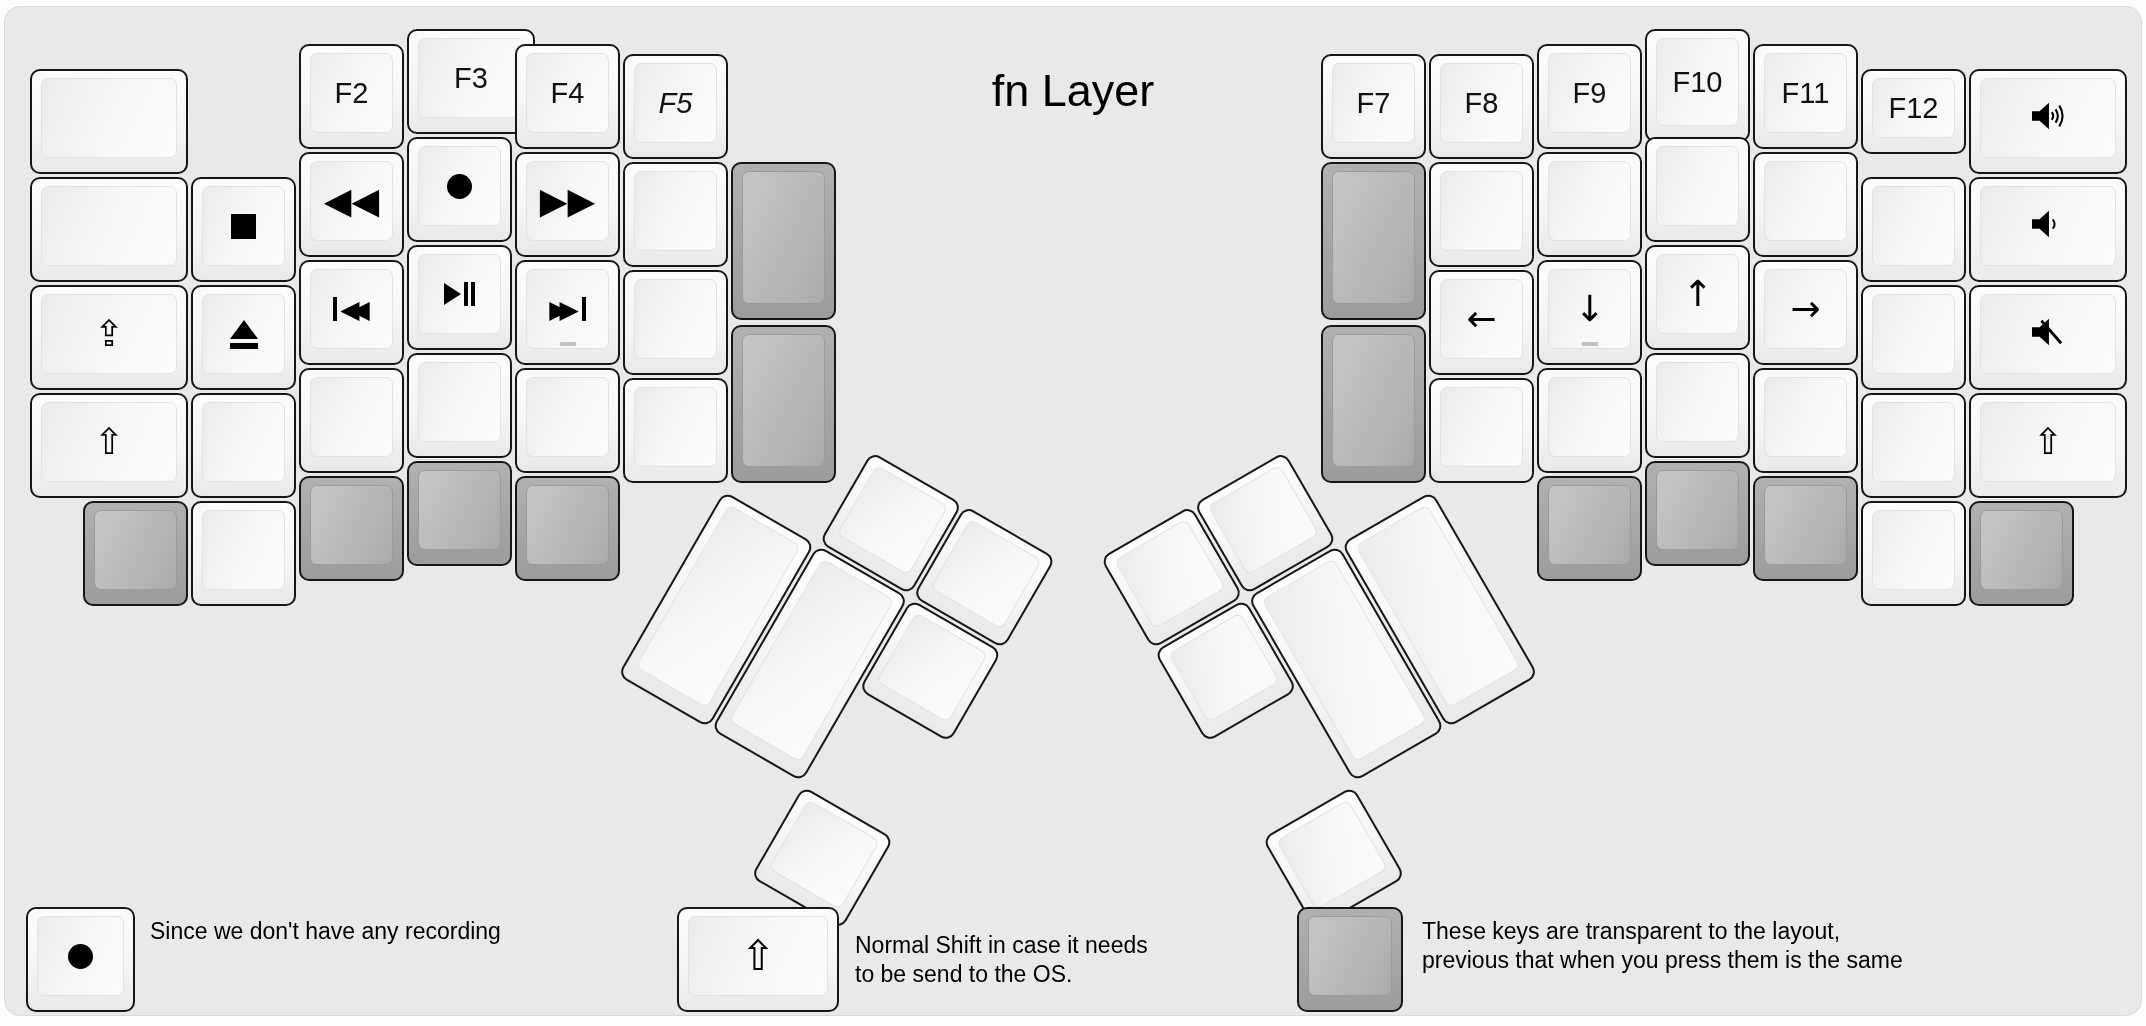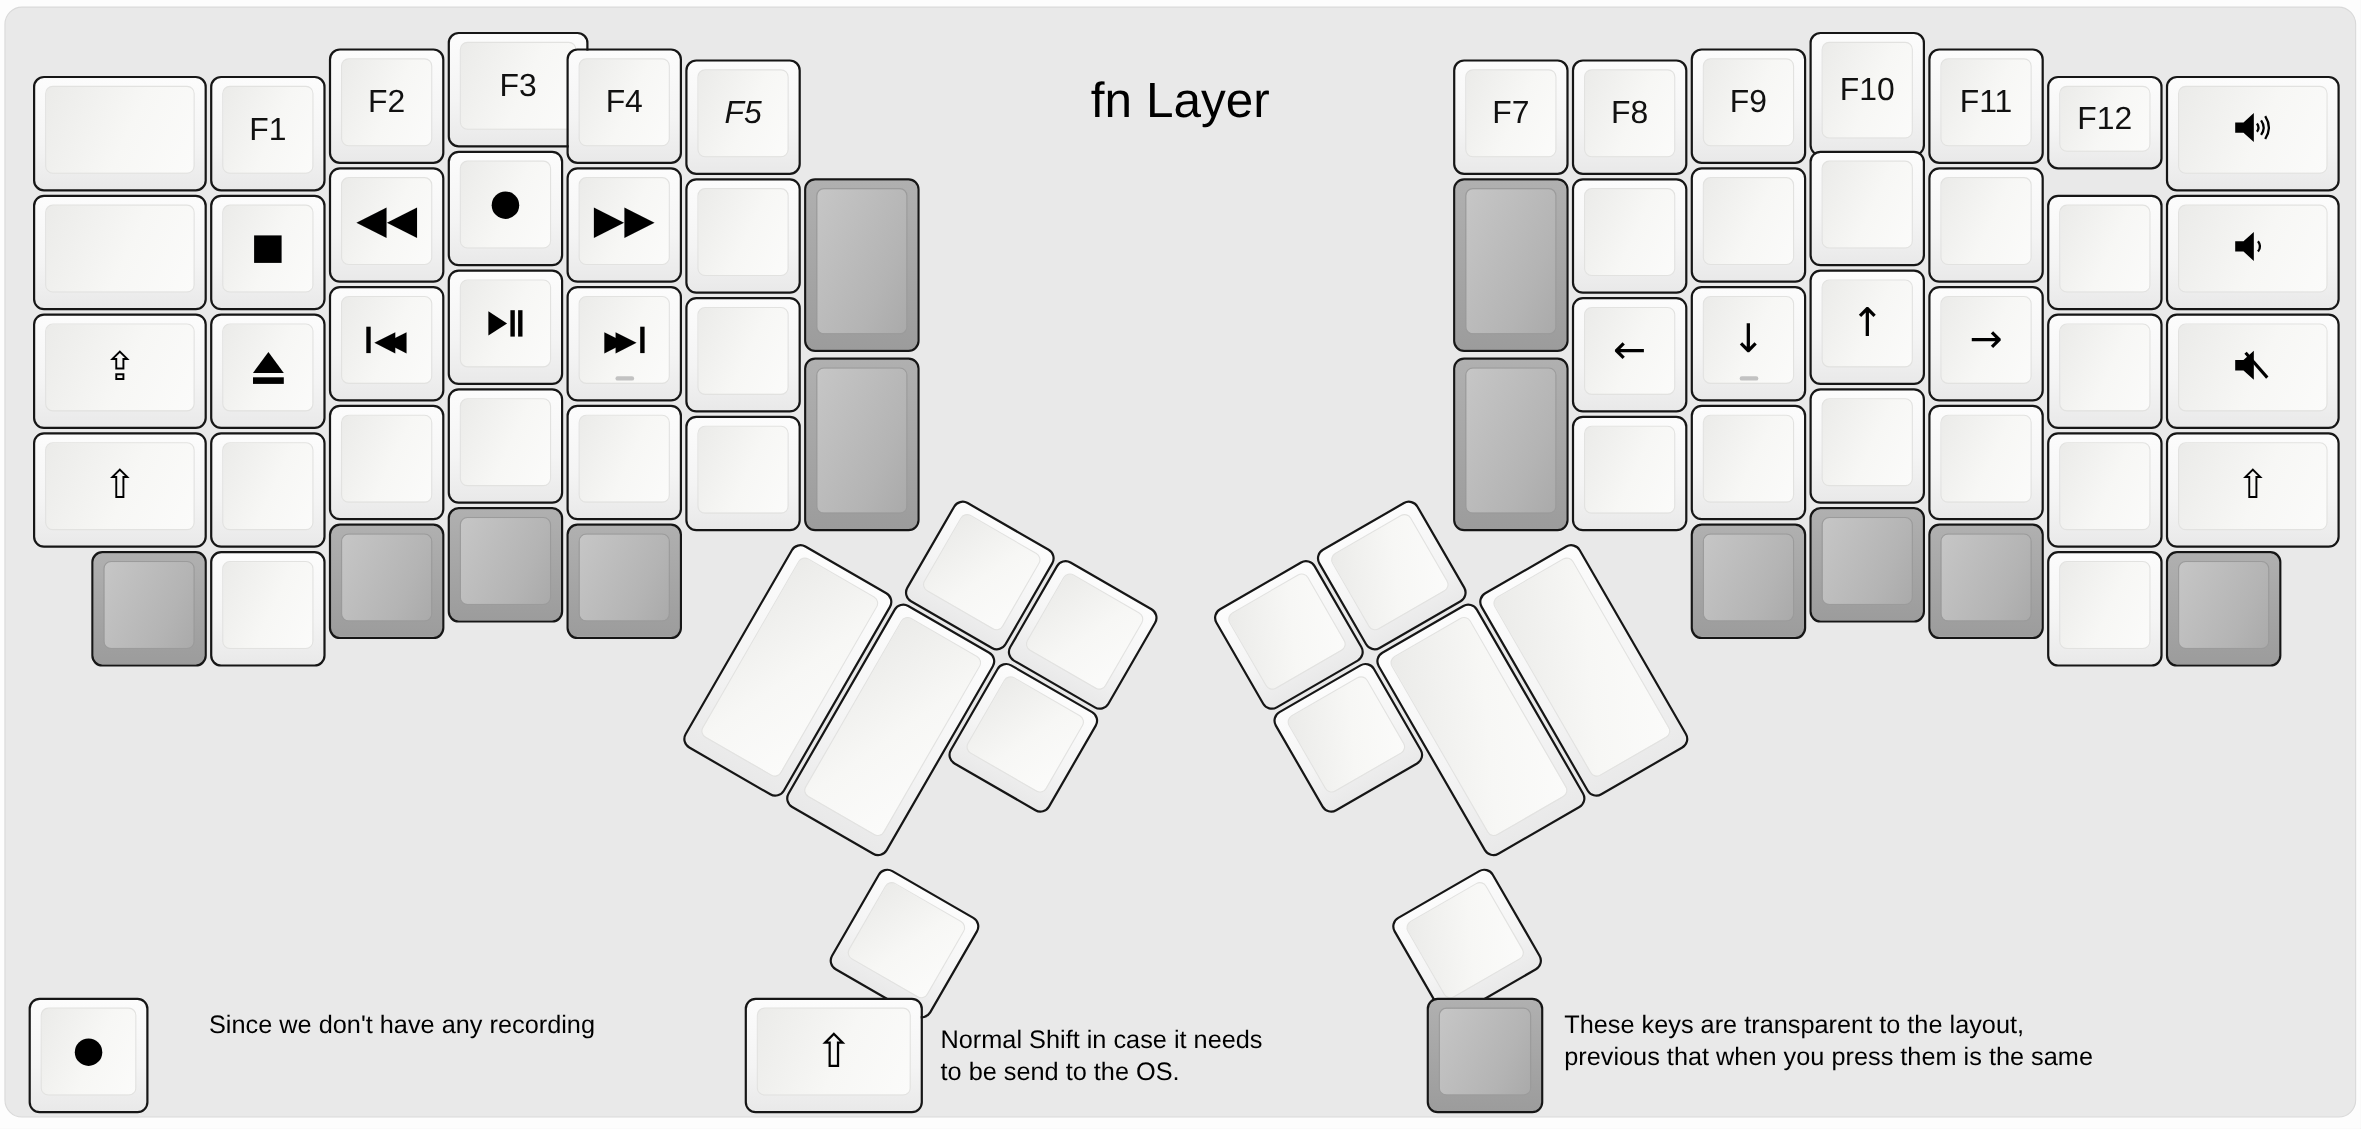--- a/index.html
+++ b/index.html
@@ -57,25 +57,20 @@
         <div class="key white" style="left: 25px; top: 278px; width: 158px; height: 105px;">
           <div class="cap">
             <span class="glyph">⇪</span>
           </div>
         </div>
         <div class="key white" style="left: 25px; top: 386px; width: 158px; height: 105px;">
           <div class="cap">
             <span class="glyph">⇧</span>
           </div>
         </div>
-        <div class="key white" style="left: 186px; top: 62px; width: 105px; height: 105px;">
-          <div class="cap">
-            <span class="klabel">F1</span>
-          </div>
-        </div>
         <div class="key white" style="left: 186px; top: 170px; width: 105px; height: 105px;">
           <div class="cap">
             <div class="sq"></div>
           </div>
         </div>
         <div class="key white" style="left: 186px; top: 278px; width: 105px; height: 105px;">
           <div class="cap">
             <div class="eject">
               <div class="etri"></div>
               <div class="ebar"></div>
@@ -363,21 +358,21 @@
         <div class="key white" style="left: -321px; top: 216px; width: 105px; height: 105px;">
           <div class="cap"></div>
         </div>
       </div>
     <div class="legend-layer" id="legend">
         <div class="key white legend-key" style="left: 21px; top: 900px; width: 109px; height: 105px;">
           <div class="cap">
             <div class="circle"></div>
           </div>
         </div>
-        <div class="legend-text" style="left: 145px; top: 910px; margin-left: 40px;">
+        <div class="legend-text" style="left: 145px; top: 910px;">
           <div>Since we don't have any recording</div>
         </div>
         <div class="key white legend-key" style="left: 672px; top: 900px; width: 162px; height: 105px;">
           <div class="cap">
             <span class="glyph">⇧</span>
           </div>
         </div>
         <div class="legend-text" style="left: 850px; top: 924px;">
           <div>Normal Shift in case it needs</div>
           <div>to be send to the OS.</div>

